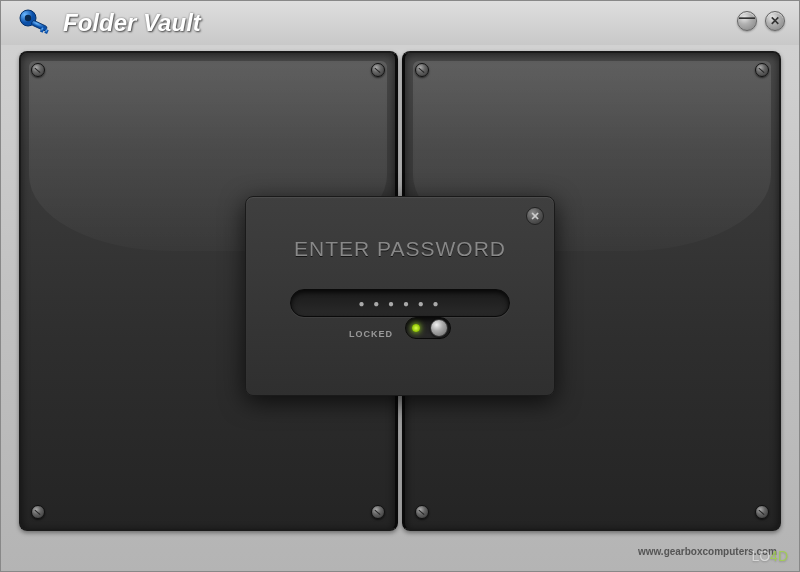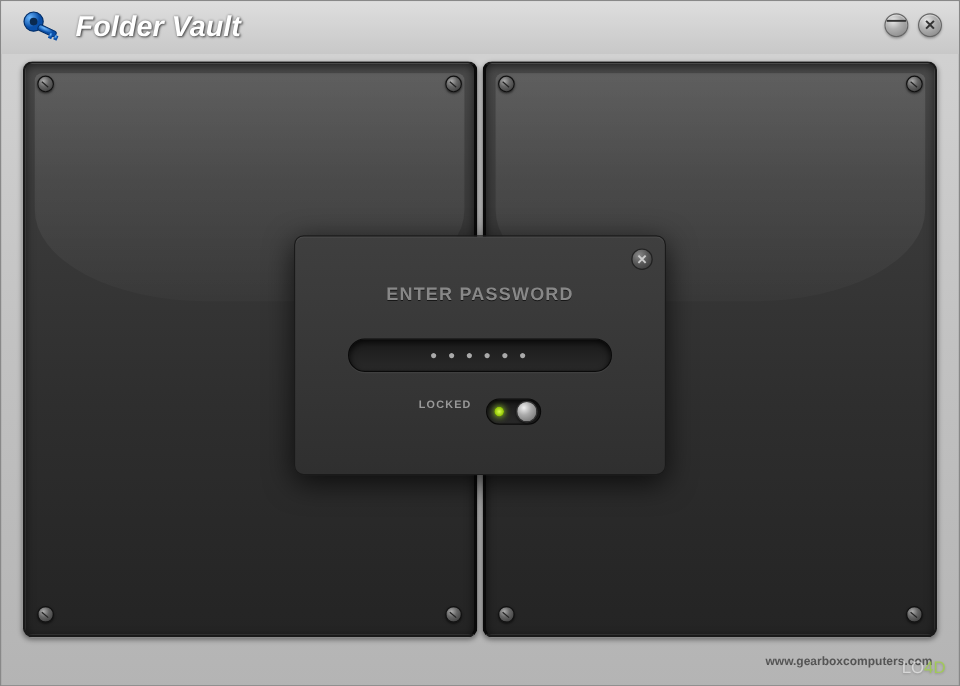--- a/index.html
+++ b/index.html
@@ -126,22 +126,22 @@
   color: #ccc;
   font-size: 11px;
   font-weight: bold;
   display: flex;
   align-items: center;
   justify-content: center;
   cursor: pointer;
 }
 .dialog-title {
   text-align: center;
-  font-size: 15px;
-  font-weight: bold;
+  font-size: 21px;
+  font-weight: normal;
   color: #888;
   letter-spacing: 1px;
   margin-top: 22px;
   text-shadow: 0 1px 0 rgba(0,0,0,0.6);
 }
 .password-field {
   margin: 28px auto 0;
   width: 220px;
   height: 28px;
   background: linear-gradient(to bottom, #1a1a1a 0%, #2a2a2a 100%);
@@ -149,23 +149,22 @@
   border-radius: 14px;
   box-shadow: inset 0 2px 5px rgba(0,0,0,0.8), 0 1px 0 rgba(255,255,255,0.05);
   display: flex;
   align-items: center;
   justify-content: center;
   color: #aaa;
   font-size: 10px;
   letter-spacing: 3px;
 }
 .lock-row {
-  margin-top: 22px;
-  display: flex;
-  align-items: flex-start;
+  display: flex;
+  align-items: flex-end;
   justify-content: center;
   gap: 12px;
 }
 .lock-label {
   font-size: 9px;
   font-weight: bold;
   color: #999;
   letter-spacing: 1px;
 }
 .toggle {

